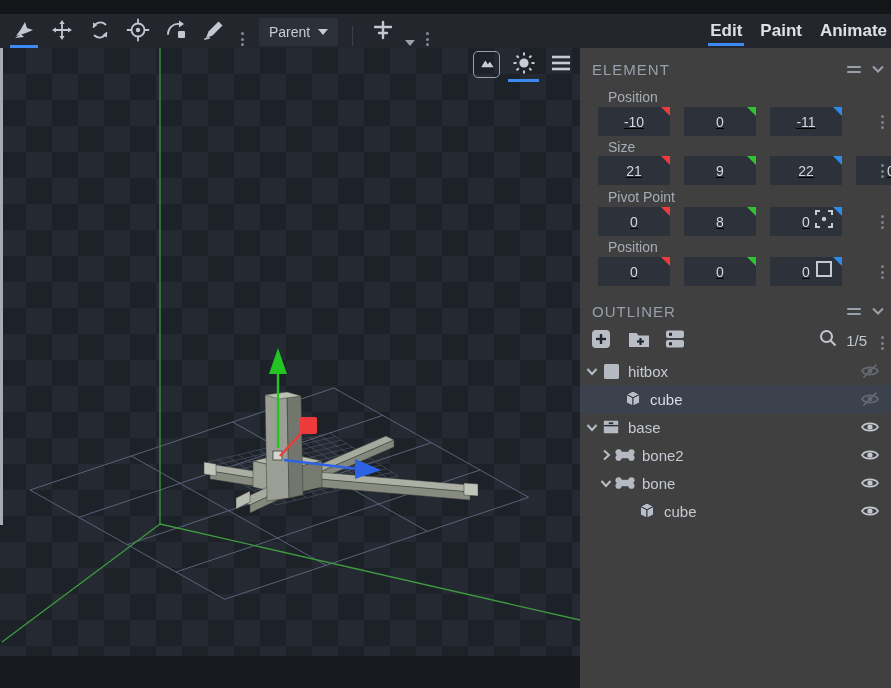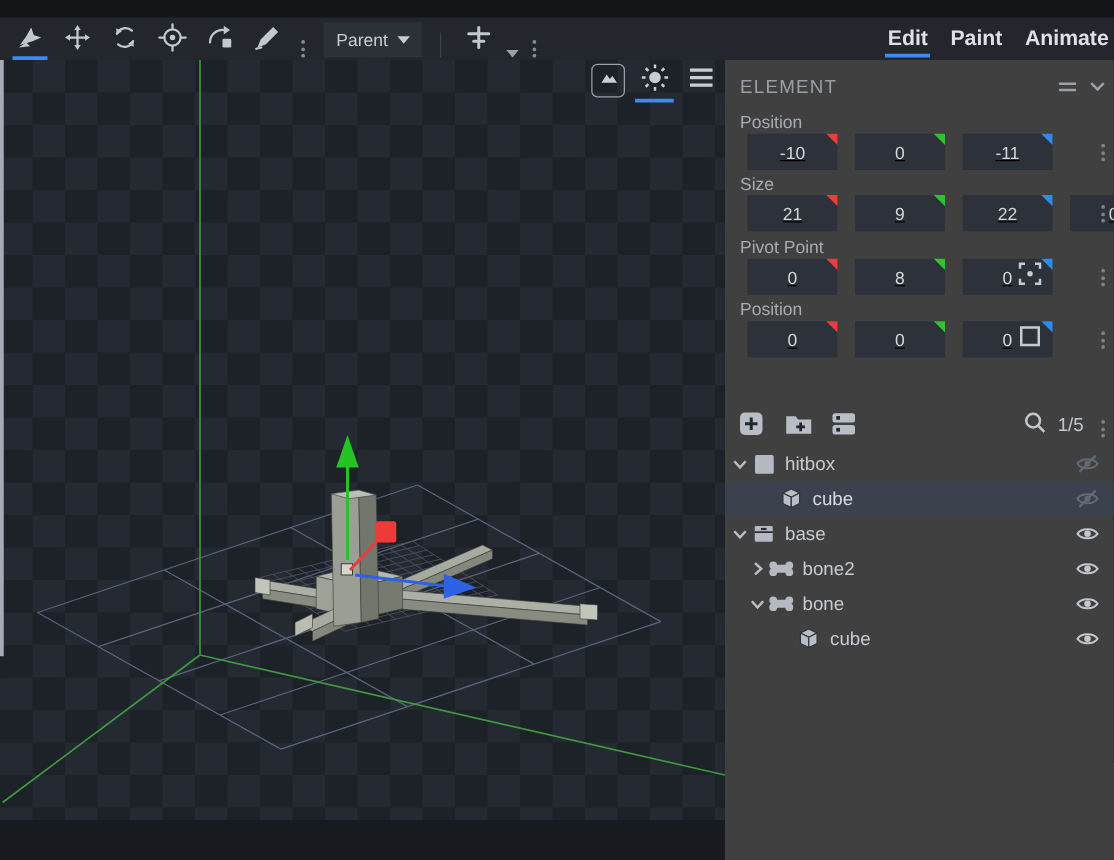--- a/index.html
+++ b/index.html
@@ -48,21 +48,21 @@
   
   .panel { position:absolute; top:48px; left:580px; width:311px; height:640px; background:#404040; }
   .sect-header { position:absolute; left:0; width:311px; height:26px; display:flex; align-items:center; }
   .sect-title { margin-left:12px; color:#999fa9; font-size:15px; letter-spacing:1px; }
   .sect-icons { position:absolute; right:6px; display:flex; align-items:center; gap:10px; }
   .eq-icon { display:flex; flex-direction:column; gap:3px; cursor:pointer; }
   .eq-icon i { width:14px; height:2px; background:#9aa0aa; border-radius:1px; }
   .chev-btn { cursor:pointer; display:flex; }
   .chev-btn svg { stroke:#9aa0aa; fill:none; stroke-width:2; }
 
-  .grp-label { position:absolute; left:12px; color:#a6acb5; font-size:14px; }
+  .grp-label { position:absolute; left:28px; color:#a6acb5; font-size:14px; }
   .fields { position:absolute; left:18px; display:flex; gap:14px;text-decoration:underline; }
   .field { position:relative; width:72px; height:29px; background:#2c313a; display:flex; align-items:center;
            justify-content:center; color:#d3d7dd; font-size:14px; cursor:text; }
   .field.w4 { width:70px; }
   .corner { position:absolute; top:0; right:0; width:0; height:0; border-left:9px solid transparent; }
   .ax-x .corner { border-top:9px solid #ee3b3b; }
   .ax-y .corner { border-top:9px solid #2fc32f; }
   .ax-z .corner { border-top:9px solid #2d8ceb; }
   .row-menu { position:absolute; right:5px; display:flex; flex-direction:column; gap:2.5px; cursor:pointer; padding:4px 2px; }
   .row-menu i { width:3px; height:3px; border-radius:50%; background:#7c828c; }
@@ -413,20 +413,34 @@
       <span><svg width="22" height="22" viewBox="0 0 22 22">
         <rect x="4" y="4" width="14" height="14"></rect>
           </svg></span>
     </div>
     <div class="row-menu" style="top:213px">
         <i></i>
         <i></i>
         <i></i>
       </div>
 
+    <div class="sect-header" style="top:250px">
+      <span class="sect-title">OUTLINER</span>
+      <span class="sect-icons">
+        <span class="eq-icon">
+            <i></i>
+            <i></i>
+          </span>
+        <span class="chev-btn">
+          <svg width="14" height="10" viewBox="0 0 14 10">
+              <polyline points="2,2.5 7,7.5 12,2.5"></polyline>
+            </svg>
+          </span>
+      </span>
+    </div>
 
     <div class="outl-toolbar" style="top:280px">
       <button class="ot-btn" style="left:8px">
         <span><svg width="22" height="22" viewBox="0 0 22 22">
           <rect x="2" y="2" width="18" height="18" rx="4" fill="#b9bec6"></rect>
           <g stroke="#23272d" stroke-width="2.4">
                 <line x1="11" y1="6" x2="11" y2="16"></line>
                 <line x1="6" y1="11" x2="16" y2="11"></line>
               </g>
             </svg></span>

